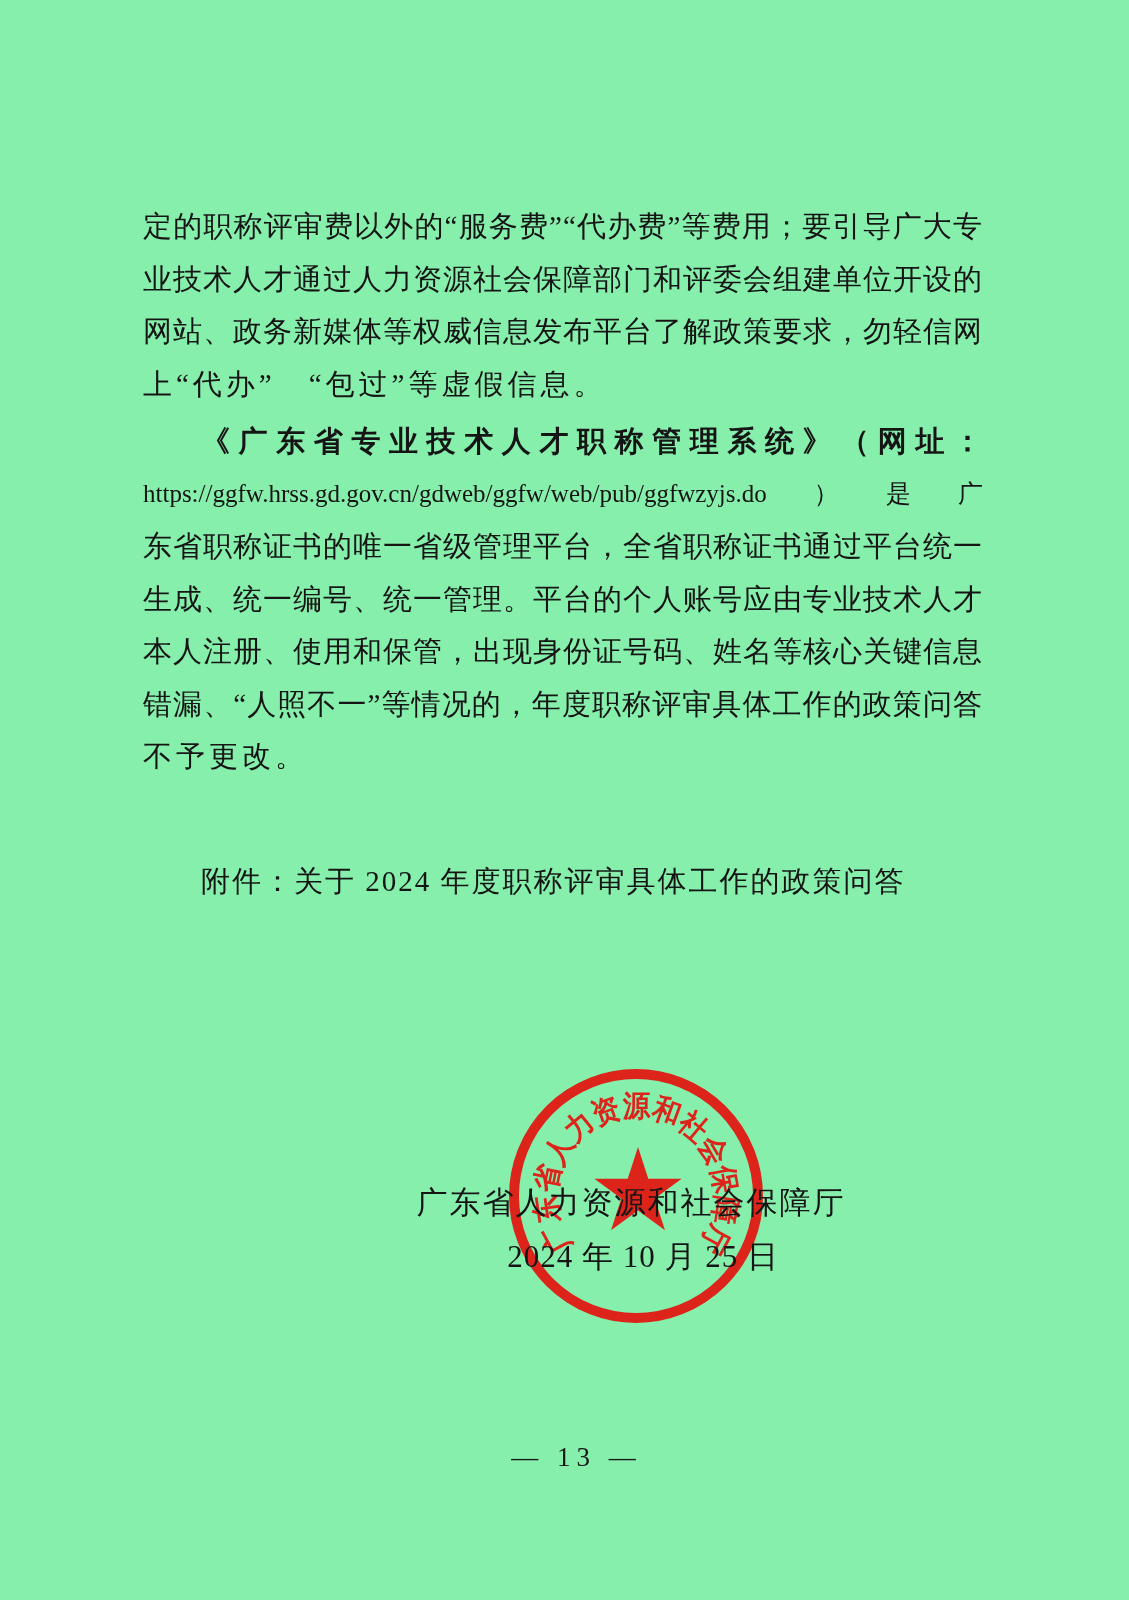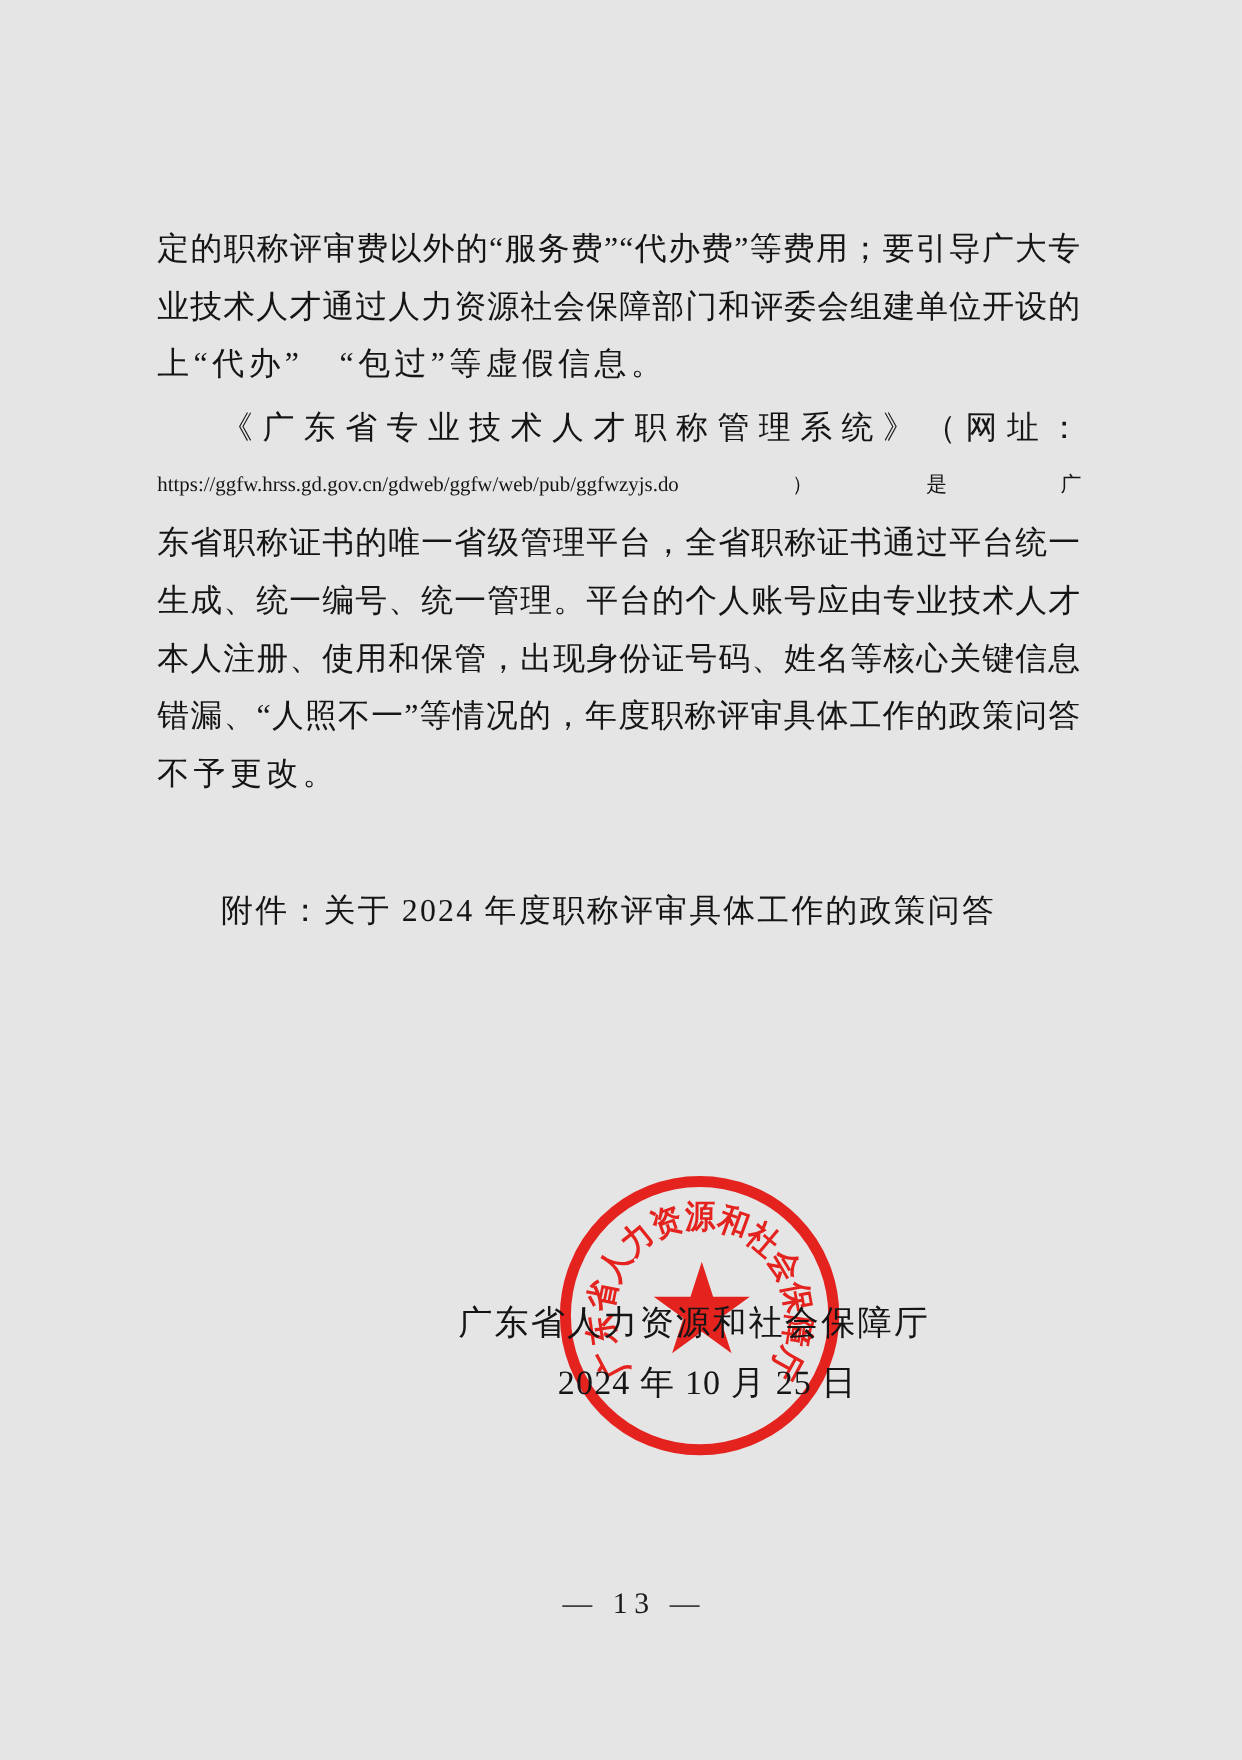--- a/index.html
+++ b/index.html
@@ -4,21 +4,21 @@
 <style>
   html, body {
     margin: 0;
     padding: 0;
     background: #ffffff;
   }
   .page {
     position: relative;
     width: 1129px;
     height: 1600px;
-    background: #e5e5e5;
+    background: #86efac;
     overflow: hidden;
     font-family: "Liberation Serif", "DejaVu Serif", serif;
     color: #151515;
   }
   .text-block {
     position: absolute;
     left: 143px;
     top: 200px;
     width: 840px;
     font-size: 29px;
@@ -28,23 +28,23 @@
     text-align: justify;
     text-align-last: justify;
     text-justify: inter-character;
     letter-spacing: 1px;
   }
   .last {
     text-align: center;
     text-align-last: left;
     letter-spacing: 4px;
   }
-  .indent { text-indent: 2em; }
+  .indent { text-indent: 2em; font-weight: bold; }
   .p-start { margin-top: 5px; }
-  .url { font-size: 19px; letter-spacing: 0; }
+  .url { font-size: 25px; letter-spacing: 0; }
   .attachment {
     margin-top: 72px;
     text-align: center;
     text-align-last: left;
     letter-spacing: 2px;
     text-indent: 2em;
   }
   .sign-block {
     position: absolute;
     left: 131px;
@@ -88,20 +88,21 @@
   }
 </style>
 </head>
 <body>
 
 <div class="page">
 
   <div class="text-block">
     <div class="line">定的职称评审费以外的“服务费”“代办费”等费用；要引导广大专</div>
     <div class="line">业技术人才通过人力资源社会保障部门和评委会组建单位开设的</div>
+    <div class="line">网站、政务新媒体等权威信息发布平台了解政策要求，勿轻信网</div>
     <div class="line last">上“代办”　“包过”等虚假信息。</div>
     <div class="line indent p-start">《广东省专业技术人才职称管理系统》（网址：</div>
     <div class="line url">https://ggfw.hrss.gd.gov.cn/gdweb/ggfw/web/pub/ggfwzyjs.do）是广</div>
     <div class="line">东省职称证书的唯一省级管理平台，全省职称证书通过平台统一</div>
     <div class="line">生成、统一编号、统一管理。平台的个人账号应由专业技术人才</div>
     <div class="line">本人注册、使用和保管，出现身份证号码、姓名等核心关键信息</div>
     <div class="line">错漏、“人照不一”等情况的，年度职称评审具体工作的政策问答</div>
     <div class="line last">不予更改。</div>
 
     <div class="attachment">附件：关于 2024 年度职称评审具体工作的政策问答</div>

